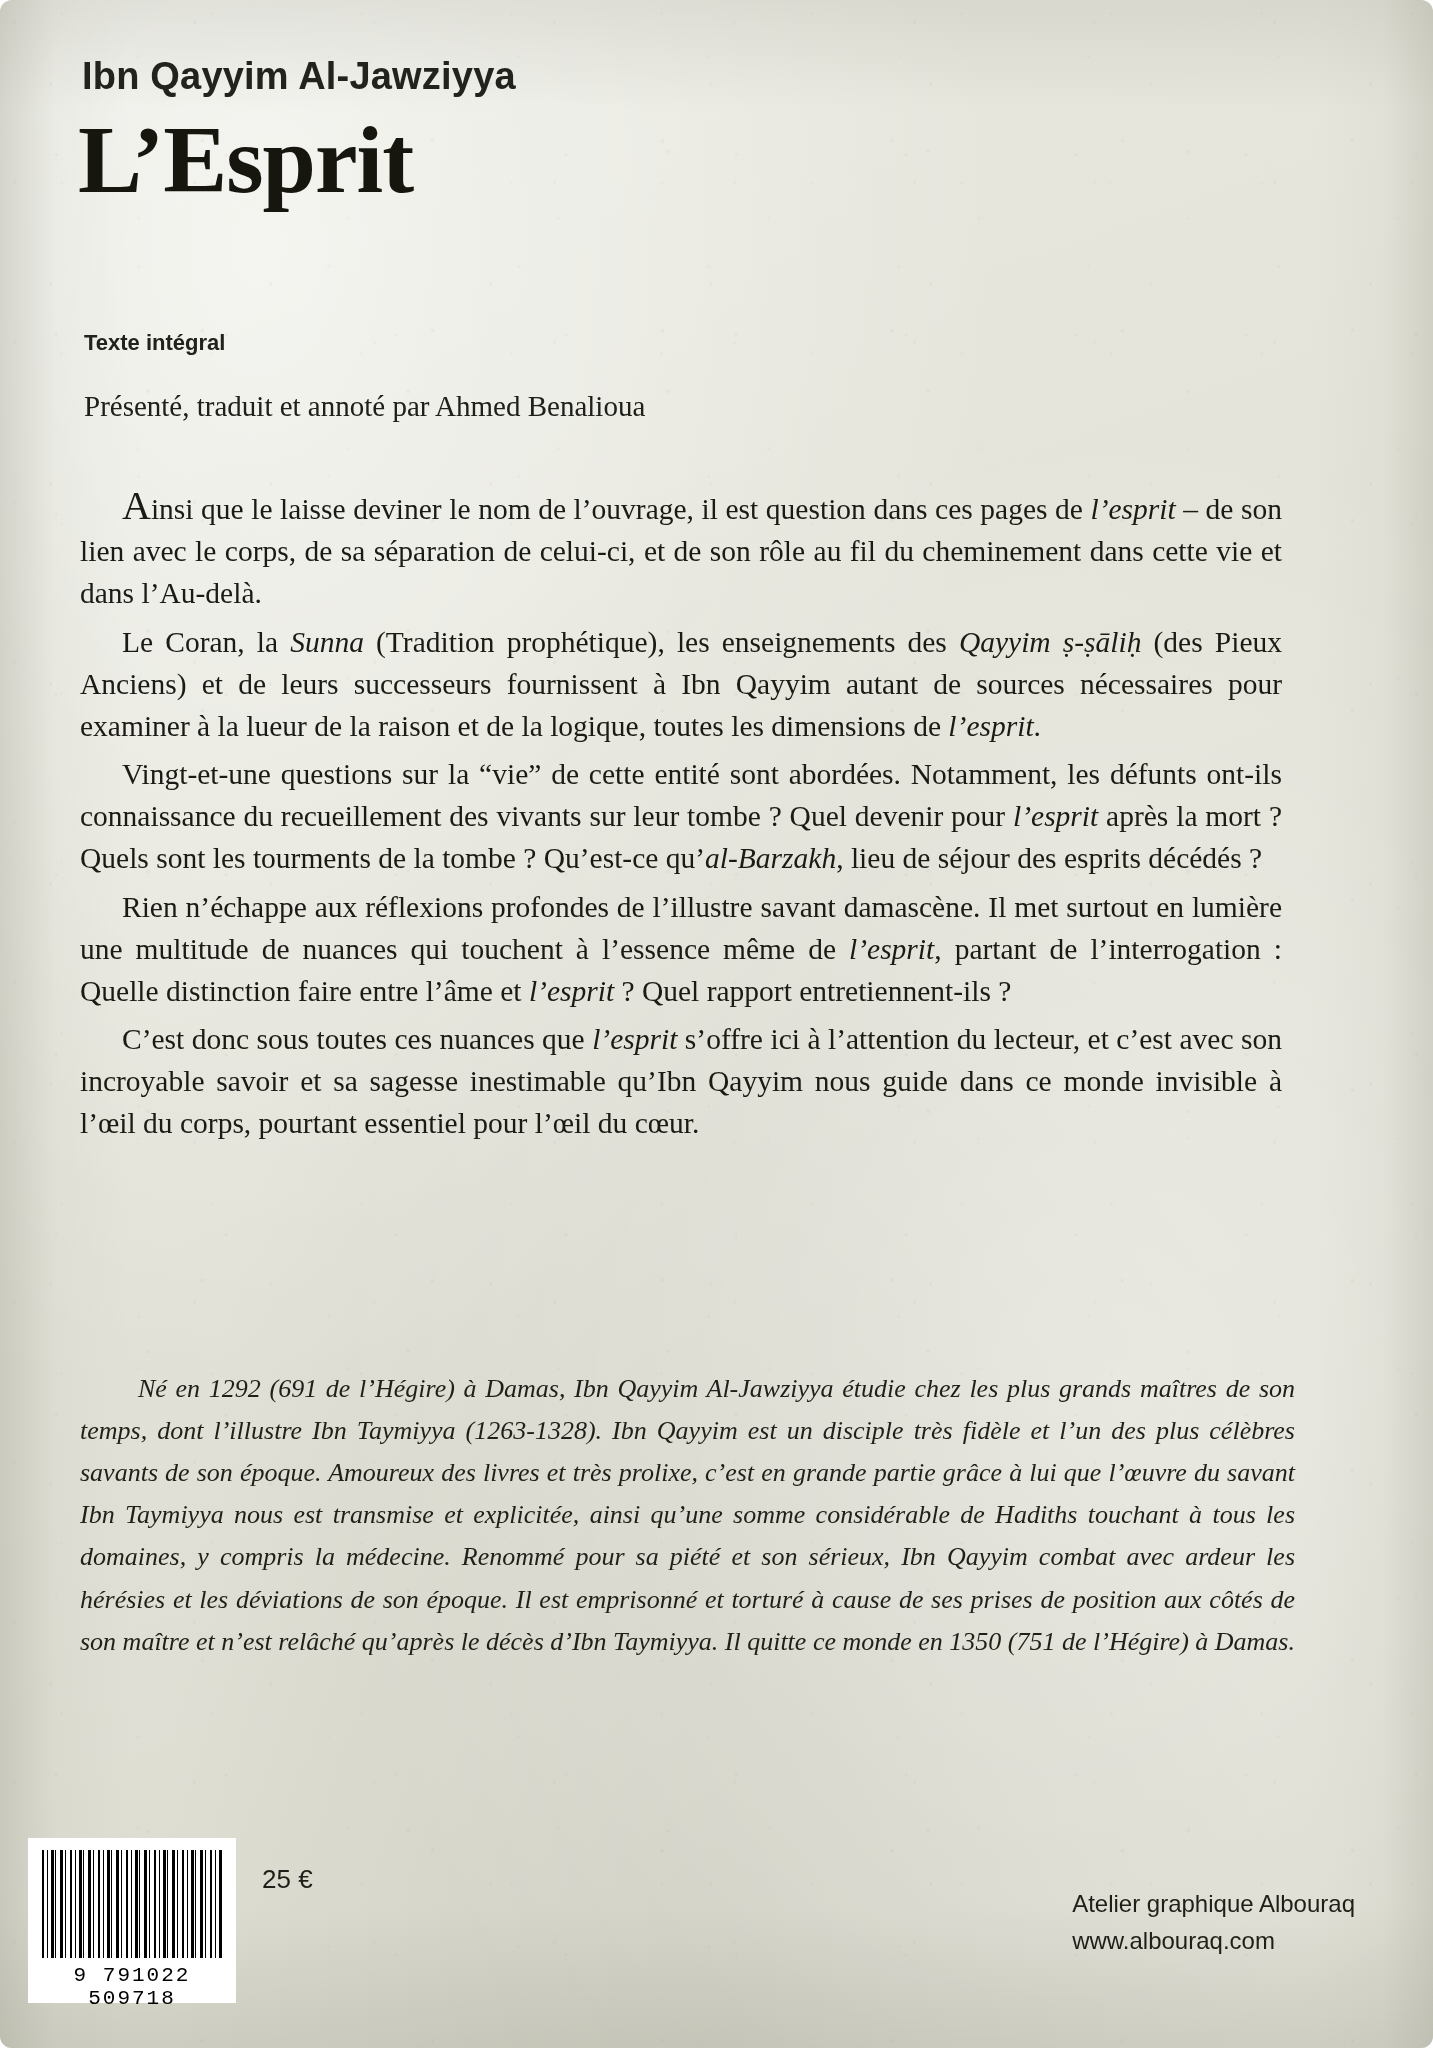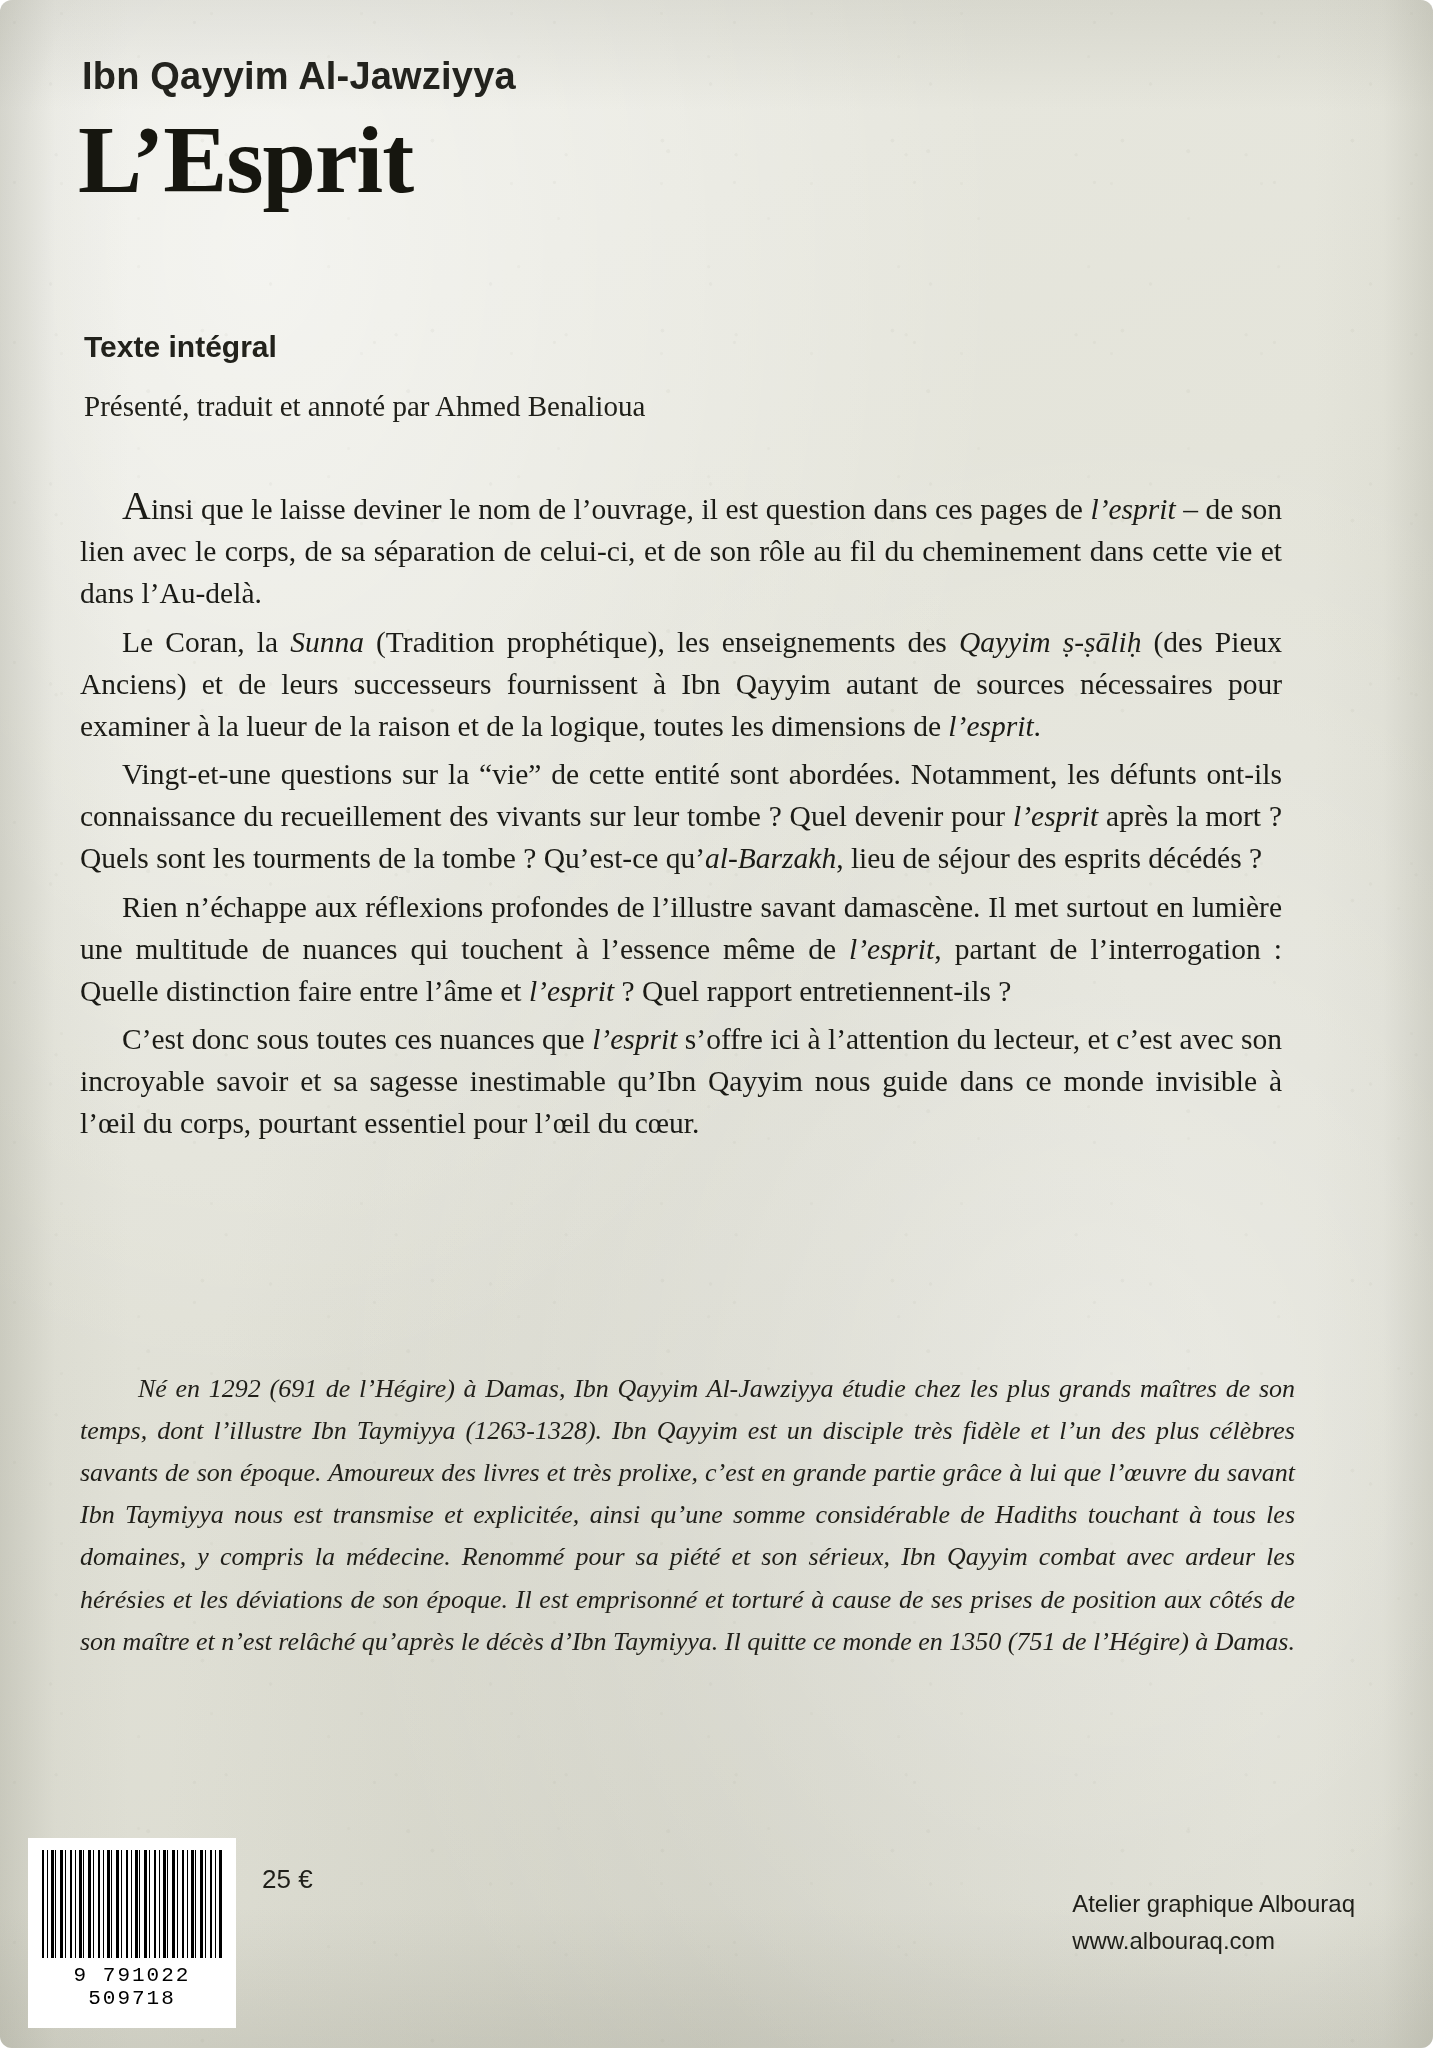--- a/index.html
+++ b/index.html
@@ -73,21 +73,21 @@
     letter-spacing: -1px;
     color: #16160f;
     line-height: 1.05;
   }
   .subtitle {
     position: absolute;
     left: 84px;
     top: 330px;
     font-family: "Liberation Sans", sans-serif;
     font-weight: bold;
-    font-size: 30px;
+    font-size: 22px;
     color: #22221c;
   }
   .credits {
     position: absolute;
     left: 84px;
     top: 390px;
     font-family: "Liberation Serif", serif;
     font-size: 29px;
     color: #20201a;
   }
@@ -148,21 +148,21 @@
     font-size: 24px;
     line-height: 1.55;
     color: #1f1f19;
   }
 
   .barcode-box {
     position: absolute;
     left: 28px;
     top: 1838px;
     width: 208px;
-    height: 190px;
+    height: 165px;
     background: #ffffff;
     padding: 0;
     box-sizing: border-box;
   }
   .barcode-bars {
     position: absolute;
     left: 14px;
     top: 12px;
     width: 180px;
     height: 108px;

